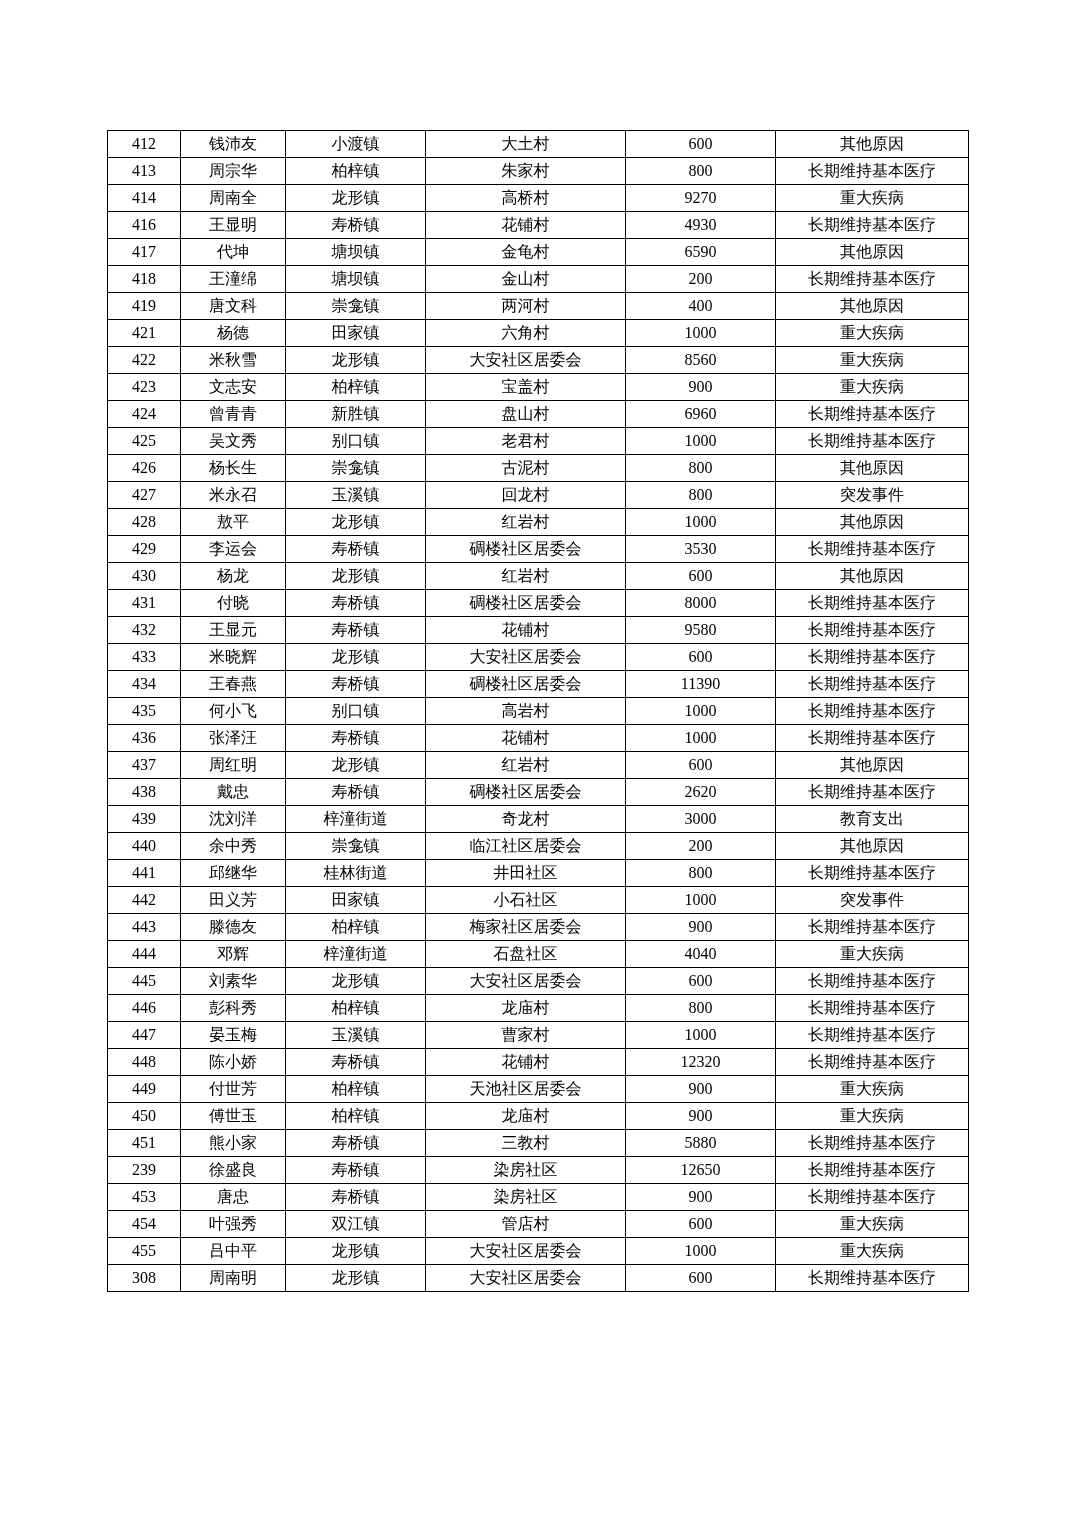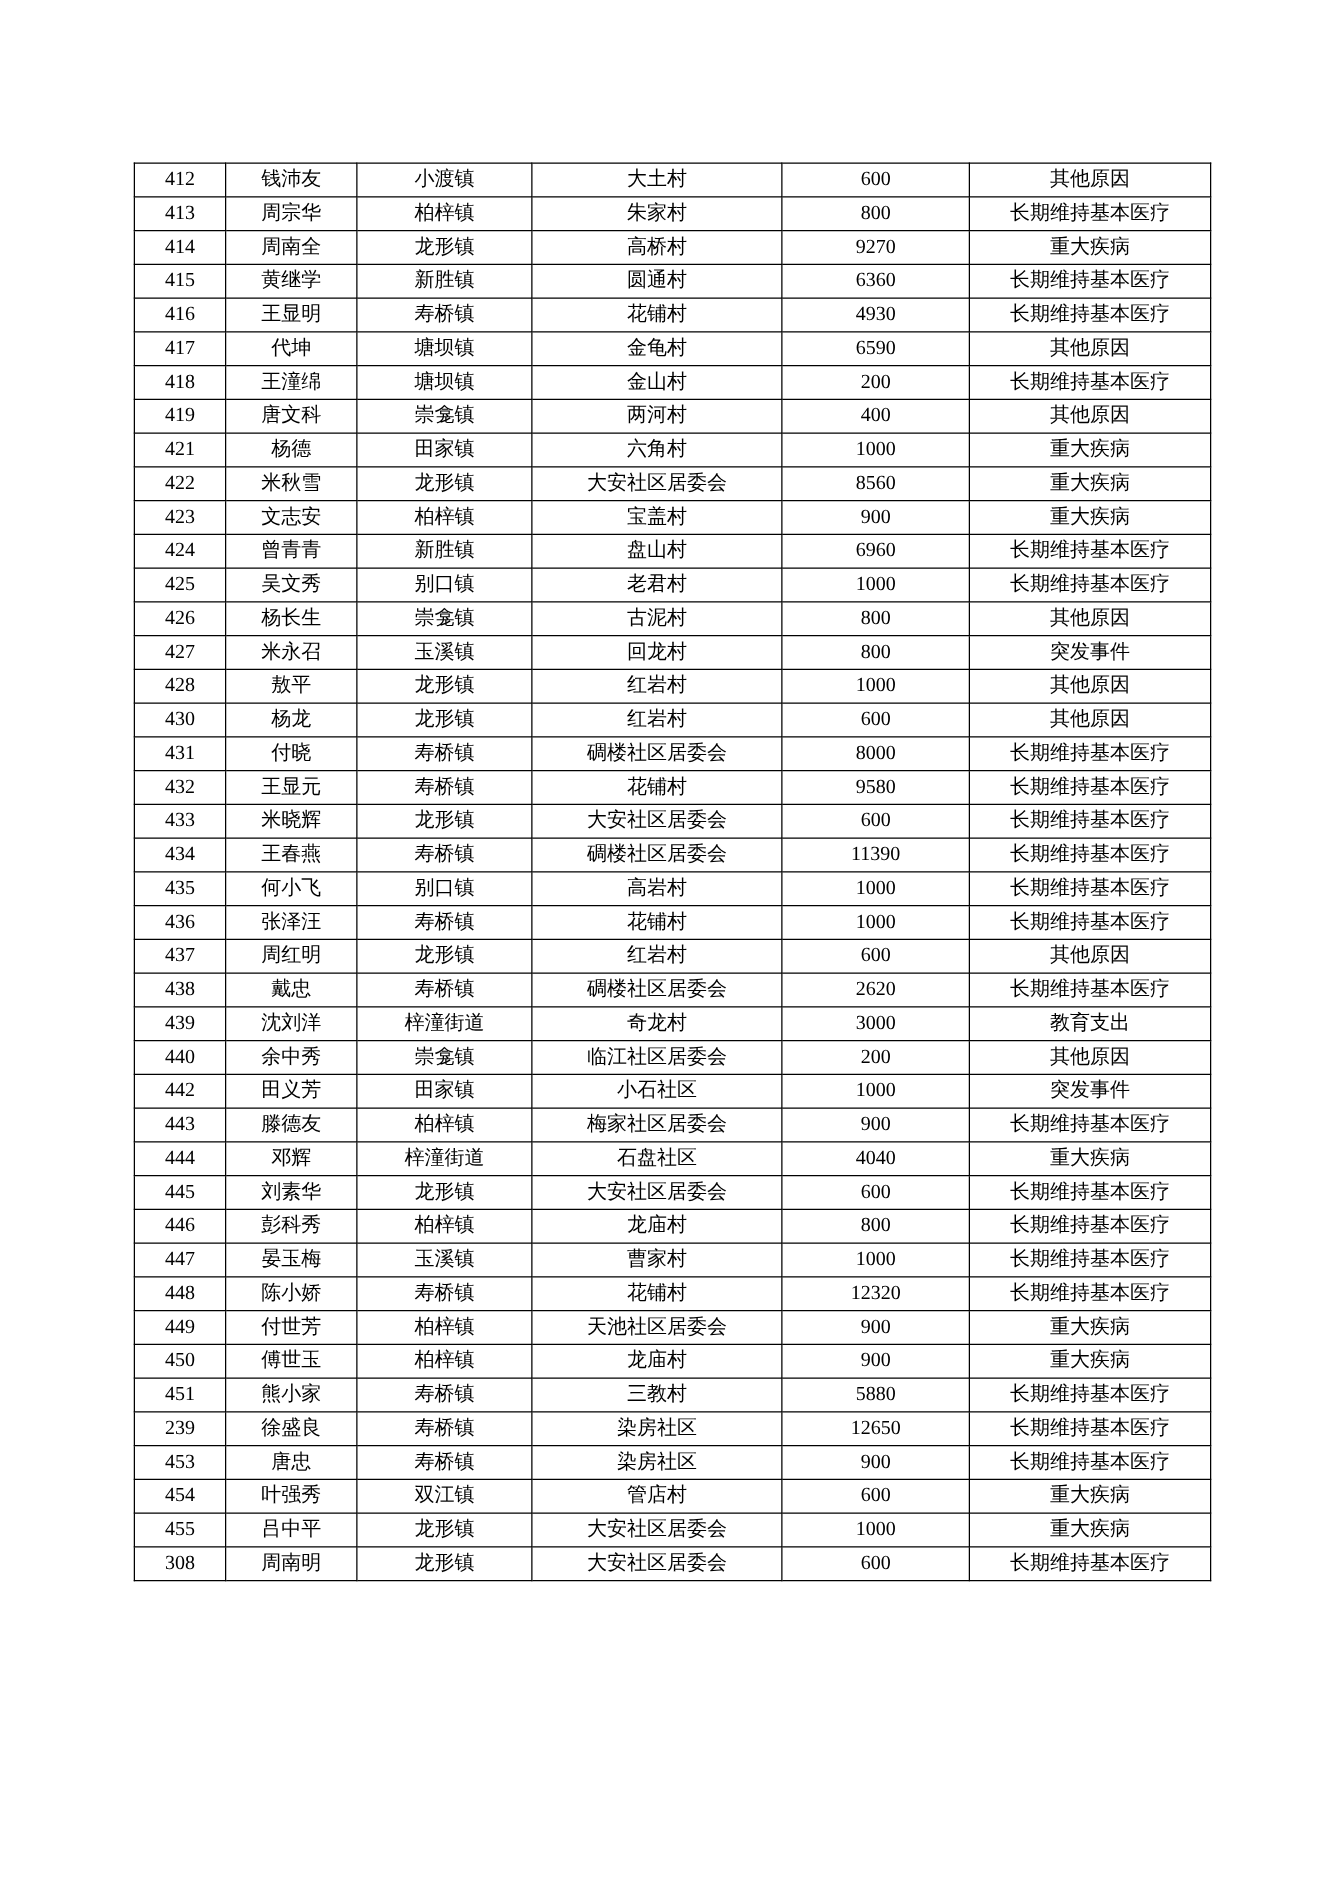--- a/index.html
+++ b/index.html
@@ -80,28 +80,20 @@
 
   <tr>
     <td>414</td>
     <td>周南全</td>
     <td>龙形镇</td>
     <td>高桥村</td>
     <td>9270</td>
     <td>重大疾病</td>
   </tr>
 
-  <tr>
-    <td>415</td>
-    <td>黄继学</td>
-    <td>新胜镇</td>
-    <td>圆通村</td>
-    <td>6360</td>
-    <td>长期维持基本医疗</td>
-  </tr>
 
   <tr>
     <td>416</td>
     <td>王显明</td>
     <td>寿桥镇</td>
     <td>花铺村</td>
     <td>4930</td>
     <td>长期维持基本医疗</td>
   </tr>
 
@@ -198,20 +190,28 @@
 
   <tr>
     <td>428</td>
     <td>敖平</td>
     <td>龙形镇</td>
     <td>红岩村</td>
     <td>1000</td>
     <td>其他原因</td>
   </tr>
 
+  <tr>
+    <td>429</td>
+    <td>李运会</td>
+    <td>寿桥镇</td>
+    <td>碉楼社区居委会</td>
+    <td>3530</td>
+    <td>长期维持基本医疗</td>
+  </tr>
 
   <tr>
     <td>430</td>
     <td>杨龙</td>
     <td>龙形镇</td>
     <td>红岩村</td>
     <td>600</td>
     <td>其他原因</td>
   </tr>
 
@@ -298,20 +298,28 @@
 
   <tr>
     <td>440</td>
     <td>余中秀</td>
     <td>崇龛镇</td>
     <td>临江社区居委会</td>
     <td>200</td>
     <td>其他原因</td>
   </tr>
 
+  <tr>
+    <td>441</td>
+    <td>邱继华</td>
+    <td>桂林街道</td>
+    <td>井田社区</td>
+    <td>800</td>
+    <td>长期维持基本医疗</td>
+  </tr>
 
   <tr>
     <td>442</td>
     <td>田义芳</td>
     <td>田家镇</td>
     <td>小石社区</td>
     <td>1000</td>
     <td>突发事件</td>
   </tr>
 

